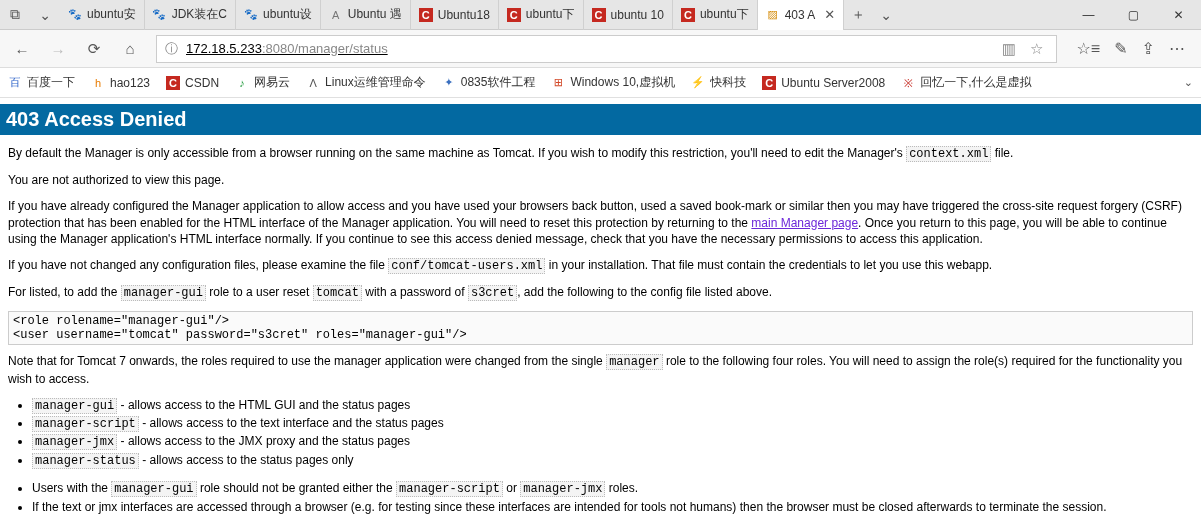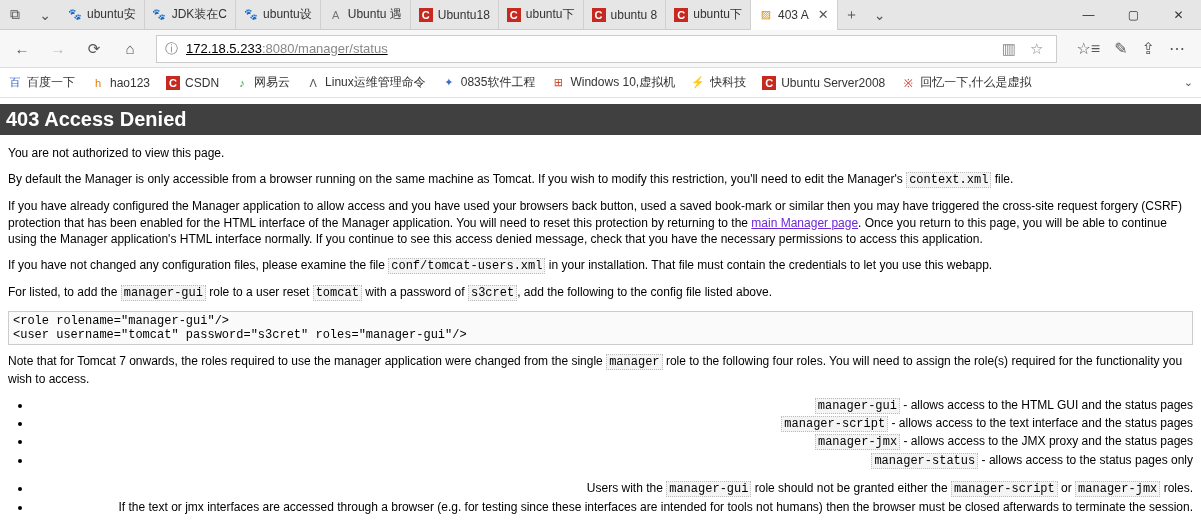--- a/index.html
+++ b/index.html
@@ -95,21 +95,21 @@
       padding:0 8px;
       gap:16px;
       font-size:12px;
       color:#333;
     }
     .bm{ display:flex; align-items:center; gap:5px; white-space:nowrap;}
     .bm .ico{ width:14px; height:14px; display:inline-flex; align-items:center; justify-content:center; font-size:11px;}
     .bm-overflow{ margin-left:auto; color:#555; font-size:11px;}
     .content{ padding:0; }
     .error-header{
-      background:#404040;
+      background:#0369a1;
       color:#fff;
       font-size:20px;
       font-weight:bold;
       font-family: Arial, sans-serif;
       padding:4px 6px;
       margin:6px 0 10px 0;
     }
     .content p{
       font-family: Arial, sans-serif;
       font-size:12px;
@@ -128,21 +128,21 @@
     .content pre{
       font-family:"Courier New", monospace;
       font-size:12px;
       margin:4px 8px 8px 8px;
       border:1px solid #ccc;
       padding:2px 4px;
       background:#fafafa;
       white-space:pre;
     }
     .content ul{ margin:4px 8px 10px 32px; font-family: Arial, sans-serif; font-size:12px; line-height:1.45; }
-    .content ul li{ list-style:disc;text-align:right; }
+    .content ul li{ list-style:disc; }
   </style>
 </head>
 <body>
 
 <div class="tabs-bar">
   <div class="sys-icon">⧉</div>
   <div class="sys-icon">⌄</div>
   <div id="tabs-host" style="display:flex;">
       <div class="tab">
         <span class="favicon fav-blue">🐾</span>
@@ -163,21 +163,21 @@
       <div class="tab">
         <span class="favicon fav-csdn">C</span>
         <span>Ubuntu18</span>
       </div>
       <div class="tab">
         <span class="favicon fav-csdn">C</span>
         <span>ubuntu下</span>
       </div>
       <div class="tab">
         <span class="favicon fav-csdn">C</span>
-        <span>ubuntu 8</span>
+        <span>ubuntu 10</span>
       </div>
       <div class="tab">
         <span class="favicon fav-csdn">C</span>
         <span>ubuntu下</span>
       </div>
       <div class="tab active">
         <span class="favicon fav-img">▨</span>
         <span>403 A</span>
         <span class="tab-close">✕</span>
       </div>
@@ -255,22 +255,22 @@
       <div class="bm">
         <span class="ico " style="color: rgb(197, 41, 32);">※</span>
         <span>回忆一下,什么是虚拟</span>
       </div>
     </div>
   <span class="bm-overflow">⌄</span>
 </div>
 
 <div class="content">
   <div class="error-header">403 Access Denied</div>
+  <p><span>By default the Manager is only accessible from a browser running on the same machine as Tomcat. If you wish to modify this restriction, you'll need to edit the Manager's </span><tt>context.xml</tt><span> file.</span></p>
   <p>You are not authorized to view this page.</p>
-  <p><span>By default the Manager is only accessible from a browser running on the same machine as Tomcat. If you wish to modify this restriction, you'll need to edit the Manager's </span><tt>context.xml</tt><span> file.</span></p>
   <p><span>If you have already configured the Manager application to allow access and you have used your browsers back button, used a saved book-mark or similar then you may have triggered the cross-site request forgery (CSRF) protection that has been enabled for the HTML interface of the Manager application. You will need to reset this protection by returning to the </span><a href="#">main Manager page</a><span>. Once you return to this page, you will be able to continue using the Manager application's HTML interface normally. If you continue to see this access denied message, check that you have the necessary permissions to access this application.</span></p>
   <p><span>If you have not changed any configuration files, please examine the file </span><tt>conf/tomcat-users.xml</tt><span> in your installation. That file must contain the credentials to let you use this webapp.</span></p>
   <p><span>For listed, to add the </span><tt>manager-gui</tt><span> role to a user reset </span><tt>tomcat</tt><span> with a password of </span><tt>s3cret</tt><span>, add the following to the config file listed above.</span></p>
   <pre>&lt;role rolename="manager-gui"/&gt;
 &lt;user username="tomcat" password="s3cret" roles="manager-gui"/&gt;</pre>
   <p><span>Note that for Tomcat 7 onwards, the roles required to use the manager application were changed from the single </span><tt>manager</tt><span> role to the following four roles. You will need to assign the role(s) required for the functionality you wish to access.</span></p>
   <ul id="roles-list">
       <li><tt>manager-gui</tt> - allows access to the HTML GUI and the status pages</li>
       <li><tt>manager-script</tt> - allows access to the text interface and the status pages</li>
       <li><tt>manager-jmx</tt> - allows access to the JMX proxy and the status pages</li>

